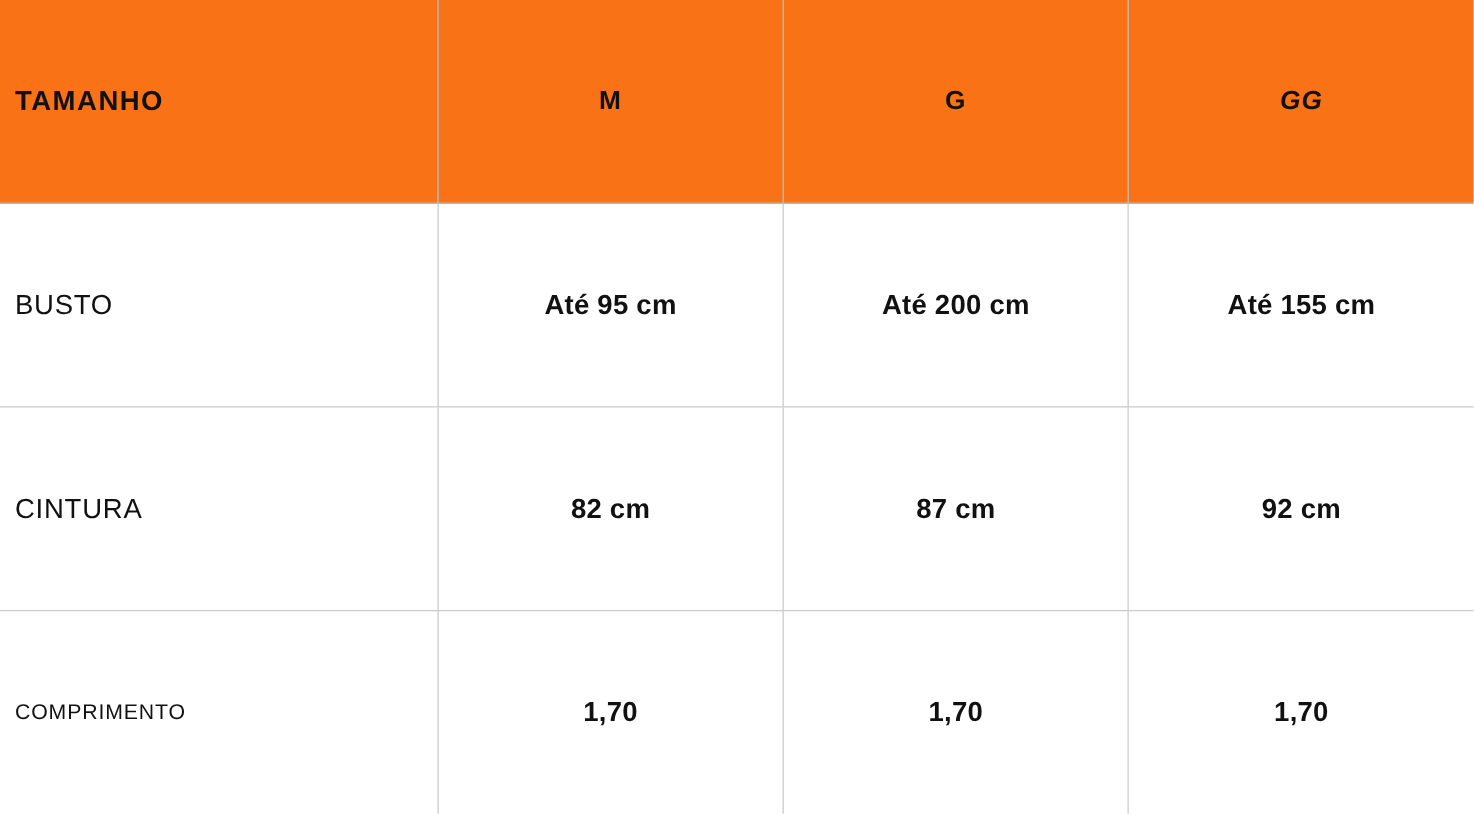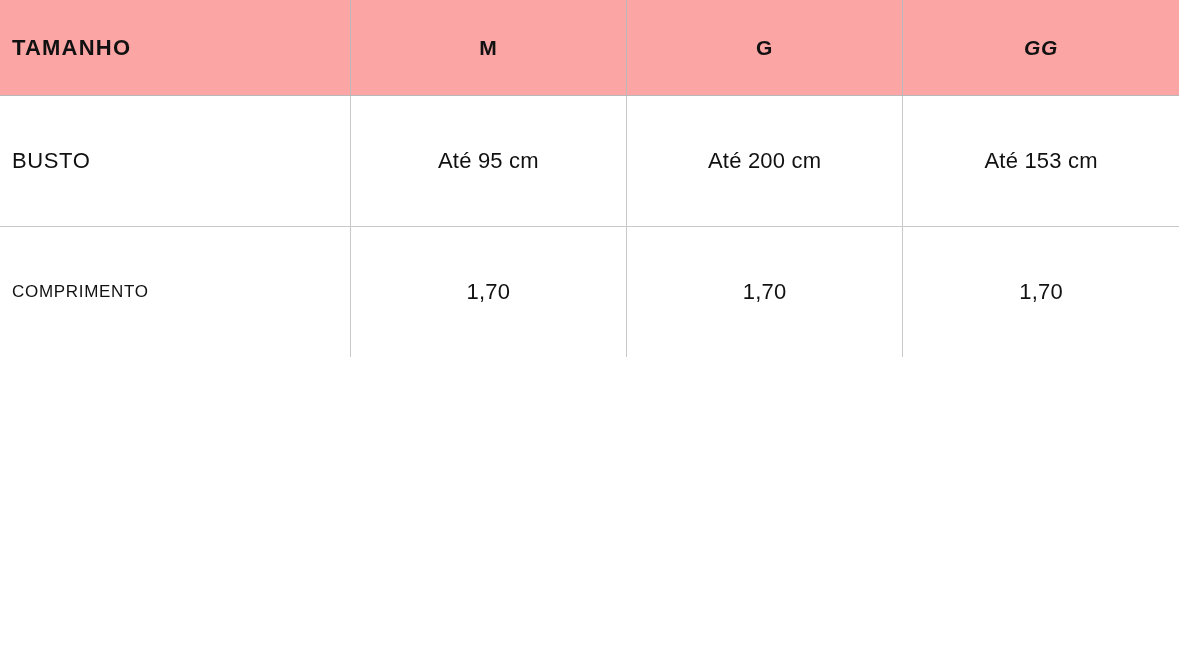--- a/index.html
+++ b/index.html
@@ -16,22 +16,22 @@
   }
   table.size-table {
     width: 1179px;
     border-collapse: collapse;
     table-layout: fixed;
   }
   table.size-table col.label-col { width: 350px; }
   table.size-table col.size-col  { width: 276px; }
 
   thead th {
-    background: #fca5a5;
-    height: 95px;
+    background: #f97316;
+    height: 162px;
     font-size: 21px;
     font-weight: bold;
     letter-spacing: 0.8px;
     border-right: 1px solid #b9b9b9;
     border-bottom: 1px solid #b9b9b9;
     padding: 0;
     vertical-align: middle;
   }
   thead th:last-child { border-right: none; font-style: italic; }
   thead th.header-label {
@@ -43,35 +43,36 @@
   thead th.header-size {
     text-align: center;
   }
 
   tbody td {
     height: 130px;
     font-size: 22px;
     font-weight: normal;
     border-right: 1px solid #c9c9c9;
     border-bottom: 1px solid #c9c9c9;
-    padding: 0;
+    padding: 16px;
     vertical-align: middle;
     color: #111111;
   }
   tbody td:last-child { border-right: none; }
   tbody tr:last-child td { border-bottom: none; }
 
   tbody td.row-label {
     text-align: left;
     padding-left: 12px;
     letter-spacing: 0.6px;
   }
   tbody td.row-value {
     text-align: center;
     letter-spacing: 0.2px;
+    font-weight: bold;
   }
   tbody tr.row-comprimento td.row-label {
     font-size: 17px;
     letter-spacing: 0.7px;
   }
 </style>
 </head>
 <body>
 
 <table class="size-table">
@@ -87,21 +88,27 @@
       <th class="header-size">M</th>
       <th class="header-size">G</th>
       <th class="header-size">GG</th>
     </tr>
   </thead>
   <tbody>
     <tr class="row-busto">
       <td class="row-label">BUSTO</td>
       <td class="row-value">Até 95 cm</td>
       <td class="row-value">Até 200 cm</td>
-      <td class="row-value">Até 153 cm</td>
+      <td class="row-value">Até 155 cm</td>
+    </tr>
+    <tr class="row-cintura">
+      <td class="row-label">CINTURA</td>
+      <td class="row-value">82 cm</td>
+      <td class="row-value">87 cm</td>
+      <td class="row-value">92 cm</td>
     </tr>
     <tr class="row-comprimento">
       <td class="row-label">COMPRIMENTO</td>
       <td class="row-value">1,70</td>
       <td class="row-value">1,70</td>
       <td class="row-value">1,70</td>
     </tr>
   </tbody>
 </table>
 

